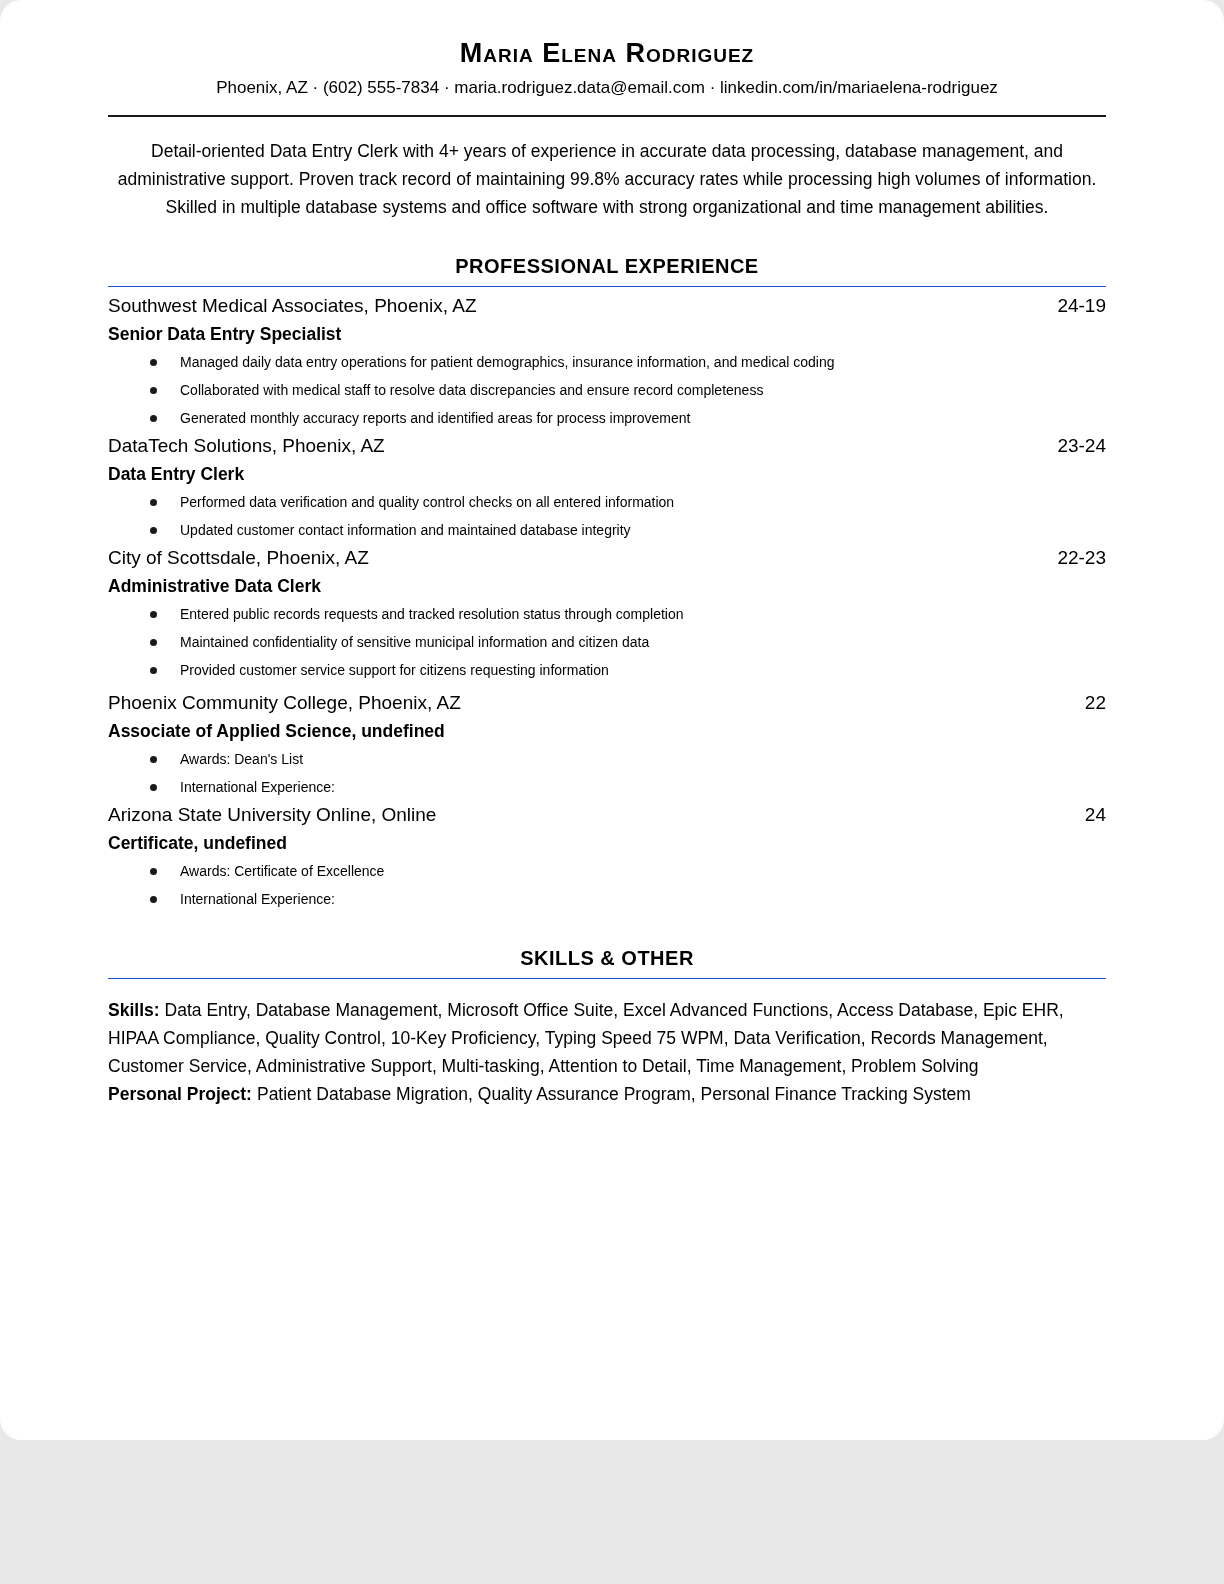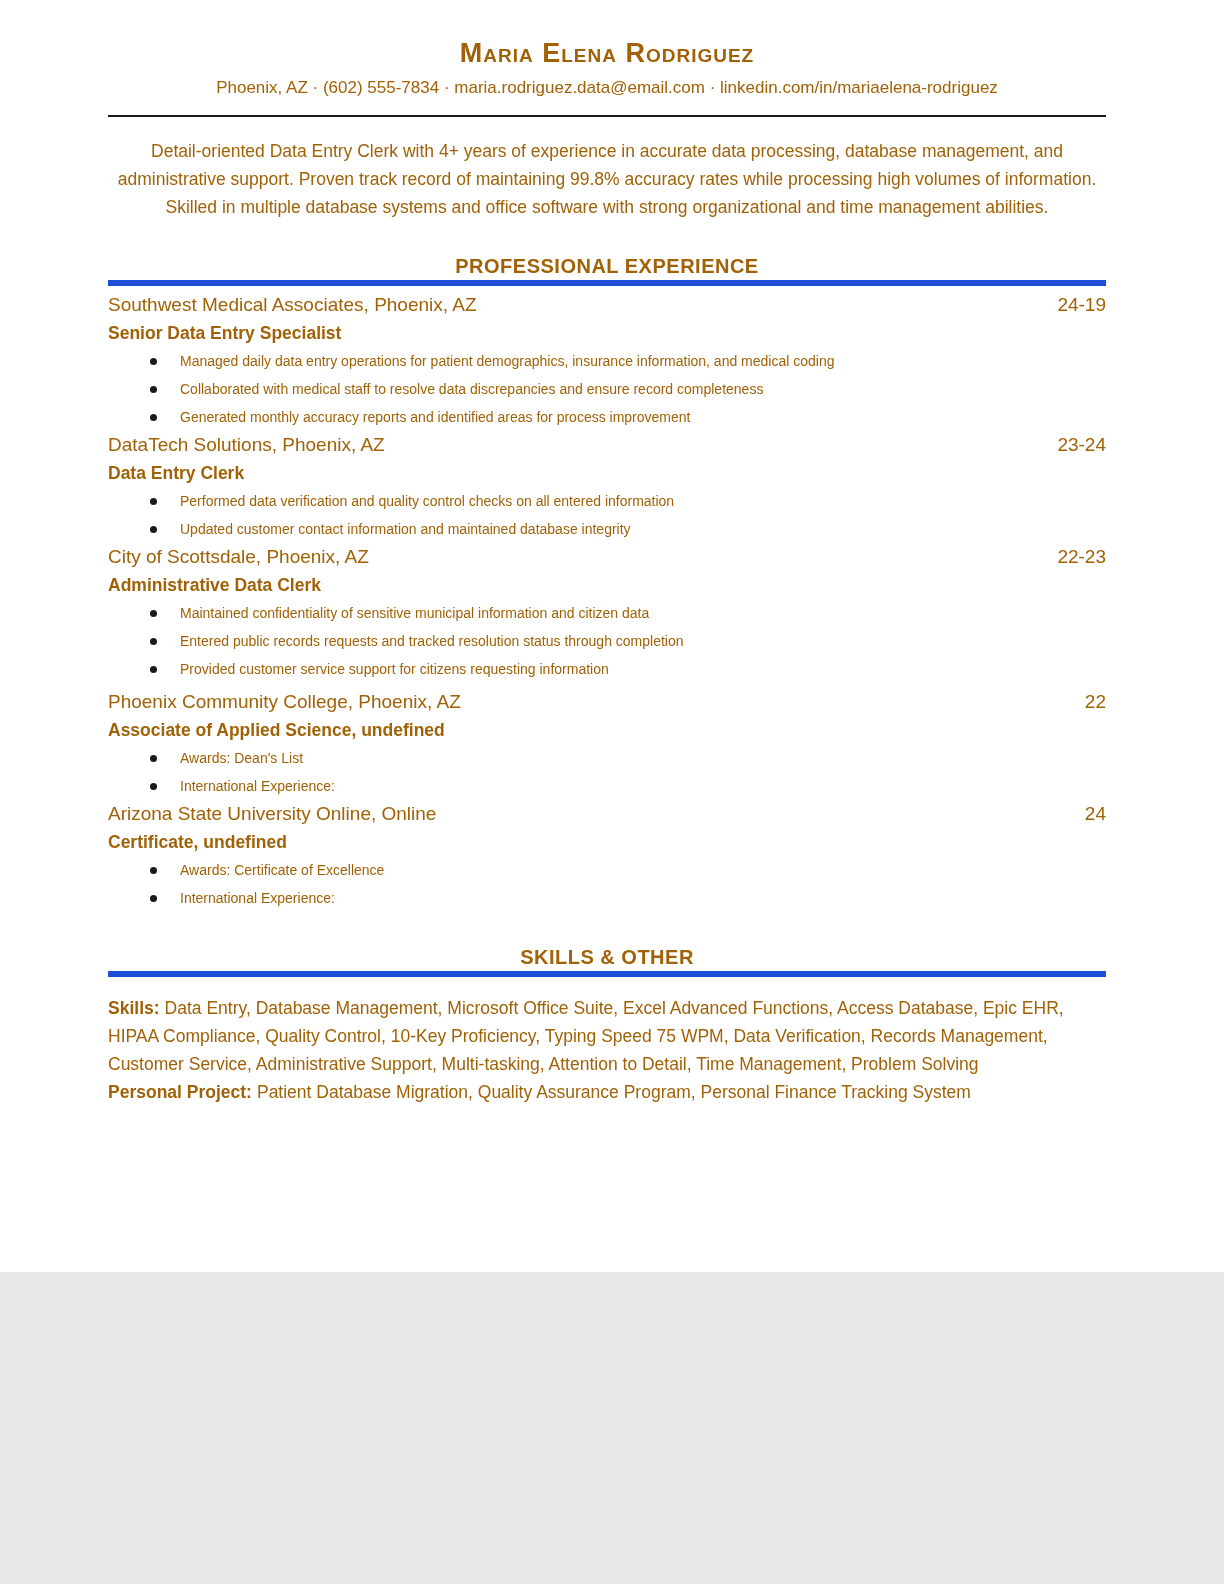--- a/index.html
+++ b/index.html
@@ -1,25 +1,26 @@
 <!DOCTYPE html>
 <html><head>
 <meta charset="utf-8">
 <style>
   * { box-sizing: border-box; }
   html, body { margin: 0; padding: 0; background: #e8e8e8; }
   .page {
     width: 1224px;
-    height: 1272px;
+    height: 1440px;
     margin: 0 auto;
     background: #ffffff;
-    color: #a16207;
+    color: #000000;
     font-family: "Liberation Sans", sans-serif;
     padding: 36px 118px 0 108px;
     overflow: hidden;
+    border-radius: 21px;
   }
 
   
   .name {
     margin: 0;
     text-align: center;
     font-size: 27px;
     font-weight: 700;
     font-variant: small-caps;
     letter-spacing: 1px;
@@ -46,22 +47,22 @@
   }
 
   
   .section-title {
     margin: 33px 0 0 0;
     text-align: center;
     font-size: 20px;
     font-weight: 700;
     letter-spacing: 0.5px;
     line-height: 24px;
-    padding-bottom: 2px;
-    border-bottom: 6px solid #1d4ed8;
+    padding-bottom: 8px;
+    border-bottom: 1px solid #1d4ed8;
   }
   .section-body { padding-top: 5px; }
 
   .entry-row {
     display: flex;
     justify-content: space-between;
     align-items: baseline;
     font-size: 19px;
     line-height: 28px;
   }
@@ -144,22 +145,22 @@
         </ul>
       </div>
 
       <div class="entry">
         <div class="entry-row">
           <span class="org">City of Scottsdale, Phoenix, AZ</span>
           <span class="dates">22-23</span>
         </div>
         <div class="entry-role">Administrative Data Clerk</div>
         <ul class="bullets">
+          <li>Entered public records requests and tracked resolution status through completion</li>
           <li>Maintained confidentiality of sensitive municipal information and citizen data</li>
-          <li>Entered public records requests and tracked resolution status through completion</li>
           <li>Provided customer service support for citizens requesting information</li>
         </ul>
       </div>
 
     </div>
   </section>
 
   <section>
     <div class="section-body">
 

